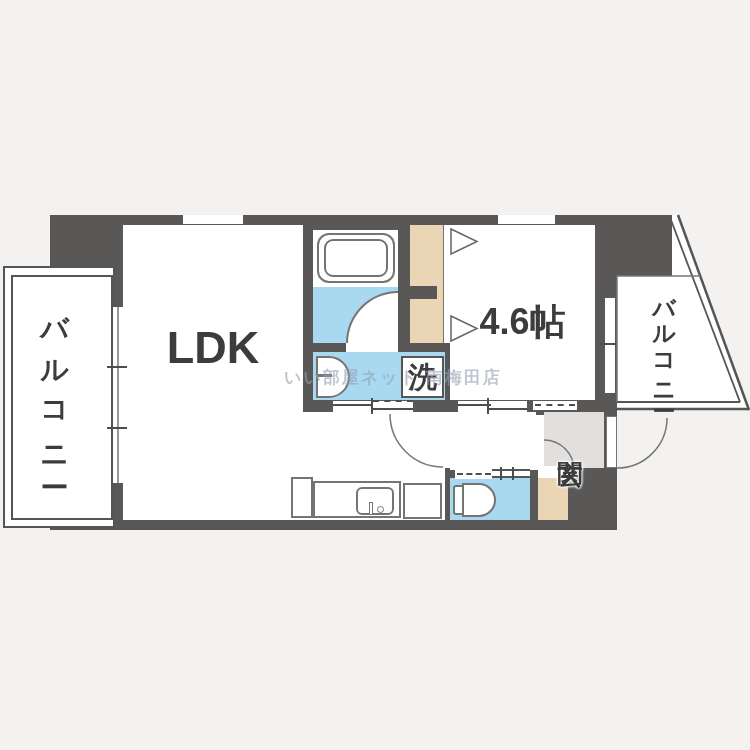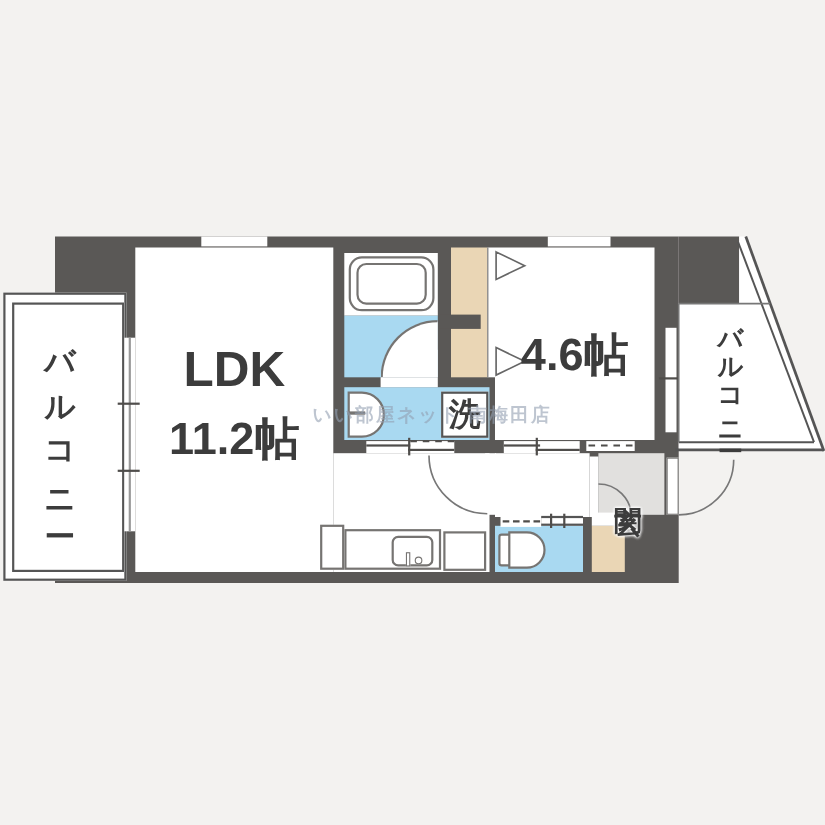--- a/index.html
+++ b/index.html
@@ -34,22 +34,21 @@
 
   <div class="abs wall z1" style="left:50px;top:215px;width:567px;height:315px;"></div>
   <div class="abs wall z1" style="left:617px;top:215px;width:55px;height:61px;"></div>
 
   <div class="abs z2" style="left:3px;top:266px;width:112px;height:262px;background:#fff;border:2px solid #555;"></div>
   <div class="abs z2" style="left:11px;top:275px;width:102px;height:245px;background:#fff;border:2px solid #555;"></div>
   <div class="abs lbl vert" style="left:38px;top:283px;width:32px;height:215px;font-size:28px;letter-spacing:12px;">バルコニー</div>
 
   <div class="abs room z2" style="left:123px;top:225px;width:180px;height:295px;"></div>
   <div class="abs room z2" style="left:303px;top:412px;width:142px;height:108px;"></div>
-  <div class="abs lbl" style="left:123px;top:310px;width:180px;height:50px;font-size:45px;">LDK</div>
-  <div class="abs lbl" style="left:123px;top:376px;width:180px;height:46px;font-size:41px;">11.2帖</div>
+  <div class="abs lbl" style="left:123px;top:322px;width:180px;height:50px;font-size:45px;">LDK</div>
 
   <div class="abs slot z4" style="left:183px;top:215px;width:60px;height:9px;"></div>
   <div class="abs slot z4" style="left:113px;top:307px;width:10px;height:176px;"></div>
   <div class="abs z4" style="left:117px;top:307px;width:2px;height:176px;background:#999;"></div>
   <div class="abs seg z4" style="left:107px;top:366px;width:20px;height:2px;"></div>
   <div class="abs seg z4" style="left:107px;top:427px;width:20px;height:2px;"></div>
 
   <div class="abs room z2" style="left:313px;top:230px;width:85px;height:57px;"></div>
   <div class="abs z3" style="left:317px;top:233px;width:78px;height:50px;background:#fff;border:2px solid var(--line);border-radius:12px;"></div>
   <div class="abs z3" style="left:324px;top:239px;width:64px;height:38px;border:2px solid var(--line);border-radius:9px;"></div>
@@ -71,21 +70,21 @@
   <div class="abs dash z4" style="left:373px;top:400px;width:40px;height:0;"></div>
   <div class="abs seg z4" style="left:333px;top:404px;width:40px;height:2px;"></div>
   <div class="abs seg z4" style="left:371px;top:408px;width:42px;height:2px;"></div>
   <div class="abs seg z4" style="left:371px;top:398px;width:2px;height:16px;"></div>
 
   <div class="abs tan z2" style="left:410px;top:225px;width:33px;height:118px;"></div>
   <div class="abs slot z3" style="left:443px;top:225px;width:7px;height:118px;border-left:1.5px solid var(--line);"></div>
   <div class="abs wall z3" style="left:400px;top:286px;width:37px;height:13px;"></div>
 
   <div class="abs room z2" style="left:450px;top:225px;width:145px;height:175px;"></div>
-  <div class="abs lbl" style="left:450px;top:302px;width:145px;height:40px;font-size:41px;">4.6帖</div>
+  <div class="abs lbl" style="left:450px;top:302px;width:145px;height:40px;font-size:36px;">4.6帖</div>
   <div class="abs slot z4" style="left:498px;top:215px;width:57px;height:9px;"></div>
   <div class="abs slot z4" style="left:605px;top:298px;width:10px;height:95px;"></div>
   <div class="abs seg z4" style="left:599px;top:343px;width:22px;height:2px;"></div>
 
   <div class="abs slot z4" style="left:458px;top:401px;width:69px;height:11px;"></div>
   <div class="abs seg z4" style="left:458px;top:404px;width:33px;height:2px;"></div>
   <div class="abs seg z4" style="left:487px;top:408px;width:40px;height:2px;"></div>
   <div class="abs seg z4" style="left:487px;top:398px;width:2px;height:16px;"></div>
   <div class="abs slot z4" style="left:533px;top:401px;width:44px;height:9px;"></div>
   <div class="abs dash z4" style="left:535px;top:404px;width:40px;height:0;"></div>

